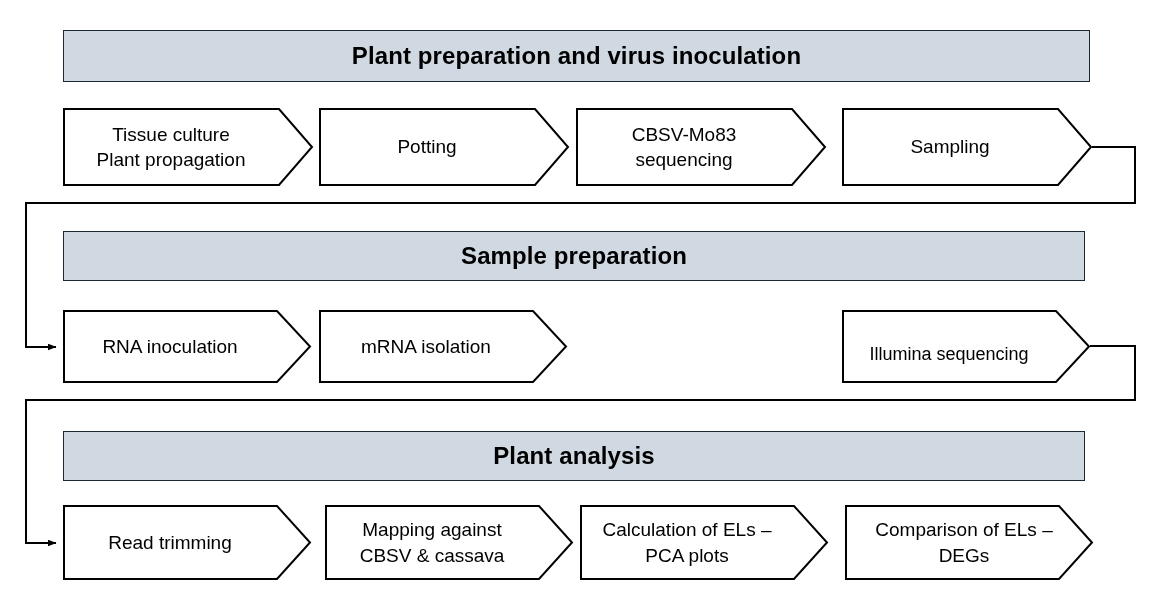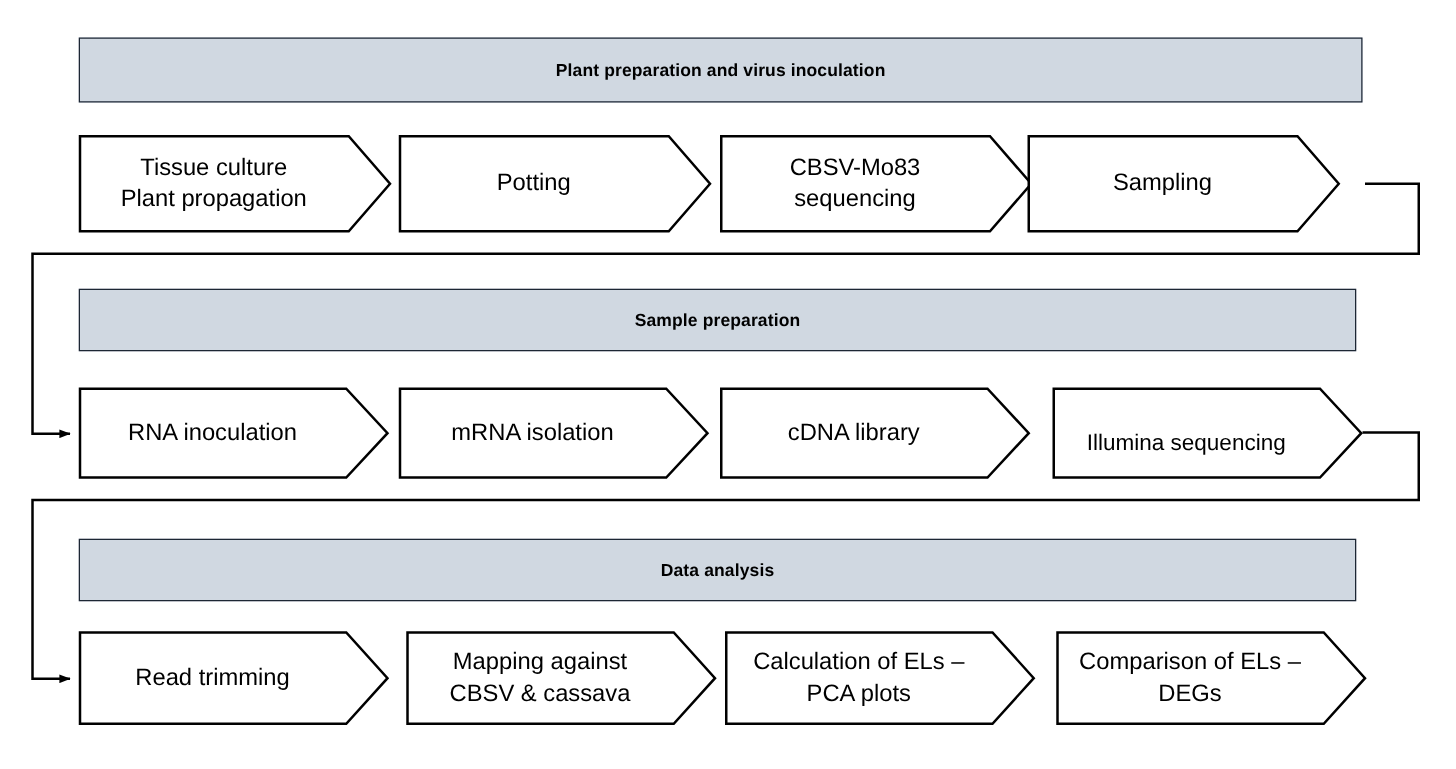--- a/index.html
+++ b/index.html
@@ -20,21 +20,21 @@
   
   .section-header {
     position: absolute;
     background: #d0d8e1;
     border: 1.6px solid #1d2734;
     box-sizing: border-box;
     display: flex;
     align-items: center;
     justify-content: center;
     font-weight: bold;
-    font-size: 14px;
+    font-size: 24px;
     color: #000000;
     letter-spacing: 0.1px;
   }
   
   .chevron {
     position: absolute;
     box-sizing: border-box;
   }
   .chevron svg {
     position: absolute;
@@ -91,21 +91,21 @@
   </div>
 
   <div class="chevron" style="left:576px; top:108px; width:250px; height:78px;">
     <svg width="250" height="78" viewBox="0 0 250 78">
       <polygon points="1,1 216,1 249,39 216,77 1,77" fill="#ffffff" stroke="#000000" stroke-width="2"></polygon>
     </svg>
     <div class="chev-label" style="width:216px;">CBSV-Mo83
 sequencing</div>
   </div>
 
-  <div class="chevron" style="left:822px; top:108px; width:250px; height:78px;">
+  <div class="chevron" style="left:842px; top:108px; width:250px; height:78px;">
     <svg width="250" height="78" viewBox="0 0 250 78">
       <polygon points="1,1 216,1 249,39 216,77 1,77" fill="#ffffff" stroke="#000000" stroke-width="2"></polygon>
     </svg>
     <div class="chev-label" style="width:216px;">Sampling</div>
   </div>
 
   <div class="section-header" style="left:63px; top:231px; width:1022px; height:50px;">Sample preparation</div>
 
   <div class="chevron" style="left:63px; top:310px; width:248px; height:73px;">
     <svg width="248" height="73" viewBox="0 0 248 73">
@@ -114,35 +114,29 @@
     <div class="chev-label" style="width:214px;">RNA inoculation</div>
   </div>
 
   <div class="chevron" style="left:319px; top:310px; width:248px; height:73px;padding-left:13px;">
     <svg width="248" height="73" viewBox="0 0 248 73">
       <polygon points="1,1 214,1 247,36.5 214,72 1,72" fill="#ffffff" stroke="#000000" stroke-width="2"></polygon>
     </svg>
     <div class="chev-label" style="width:214px;">mRNA isolation</div>
   </div>
 
-  <div class="chevron" style="left:576px; top:310px; width:248px; height:73px;">
-    <svg width="248" height="73" viewBox="0 0 248 73">
-      <polygon points="1,1 214,1 247,36.5 214,72 1,72" fill="#ffffff" stroke="#000000" stroke-width="2"></polygon>
-    </svg>
-    <div class="chev-label" style="width:214px;">cDNA library</div>
-  </div>
 
   <div class="chevron" style="left:842px; top:310px; width:248px; height:89px;">
     <svg width="248" height="73" viewBox="0 0 248 73">
       <polygon points="1,1 214,1 247,36.5 214,72 1,72" fill="#ffffff" stroke="#000000" stroke-width="2"></polygon>
     </svg>
     <div class="chev-label" style="width:214px; font-size:18px;">Illumina sequencing</div>
   </div>
 
-  <div class="section-header" style="left:63px; top:431px; width:1022px; height:50px;">Data analysis</div>
+  <div class="section-header" style="left:63px; top:431px; width:1022px; height:50px;">Plant analysis</div>
 
   <div class="chevron" style="left:63px; top:505px; width:248px; height:75px;">
     <svg width="248" height="75" viewBox="0 0 248 75">
       <polygon points="1,1 214,1 247,37.5 214,74 1,74" fill="#ffffff" stroke="#000000" stroke-width="2"></polygon>
     </svg>
     <div class="chev-label" style="width:214px;">Read trimming</div>
   </div>
 
   <div class="chevron" style="left:325px; top:505px; width:248px; height:75px;">
     <svg width="248" height="75" viewBox="0 0 248 75">
@@ -157,21 +151,21 @@
       <polygon points="1,1 214,1 247,37.5 214,74 1,74" fill="#ffffff" stroke="#000000" stroke-width="2"></polygon>
     </svg>
     <div class="chev-label" style="width:214px;">Calculation of ELs –
 PCA plots</div>
   </div>
 
   <div class="chevron" style="left:845px; top:505px; width:248px; height:75px;">
     <svg width="248" height="75" viewBox="0 0 248 75">
       <polygon points="1,1 214,1 247,37.5 214,74 1,74" fill="#ffffff" stroke="#000000" stroke-width="2"></polygon>
     </svg>
-    <div class="chev-label" style="width:214px;">Comparison of ELs –
+    <div class="chev-label" style="width:214px;margin-left:12px;">Comparison of ELs –
 DEGs</div>
   </div>
 
   <svg class="connector" width="1165" height="615" viewBox="0 0 1165 615">
     <defs>
       <marker id="arrowhead" markerWidth="9" markerHeight="7" refX="8.5" refY="3.5" orient="auto" markerUnits="userSpaceOnUse">
         <polygon points="0,0 9,3.5 0,7" fill="#000000"></polygon>
       </marker>
     </defs>
 

